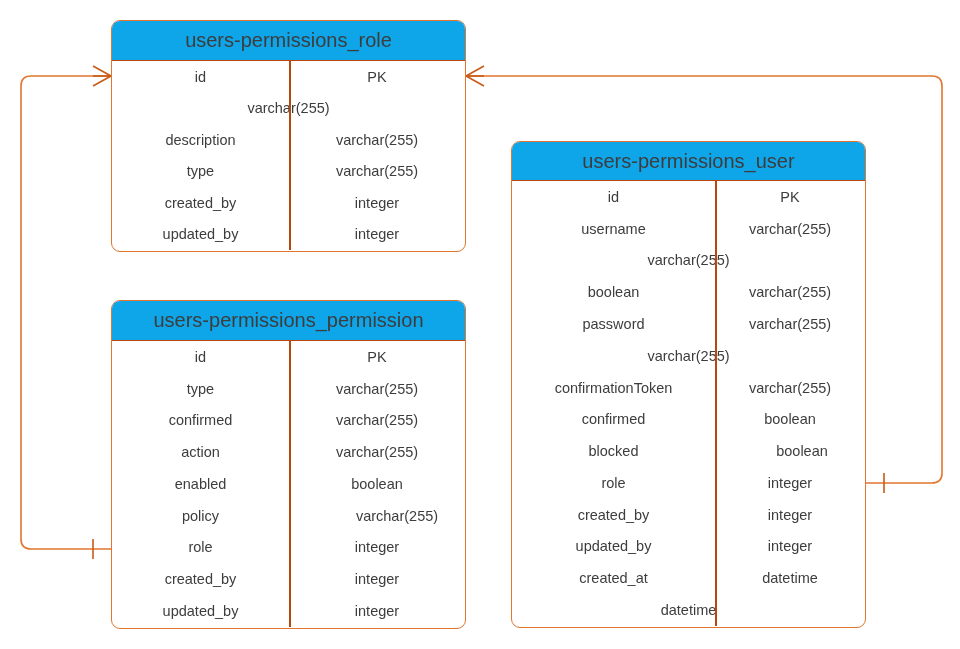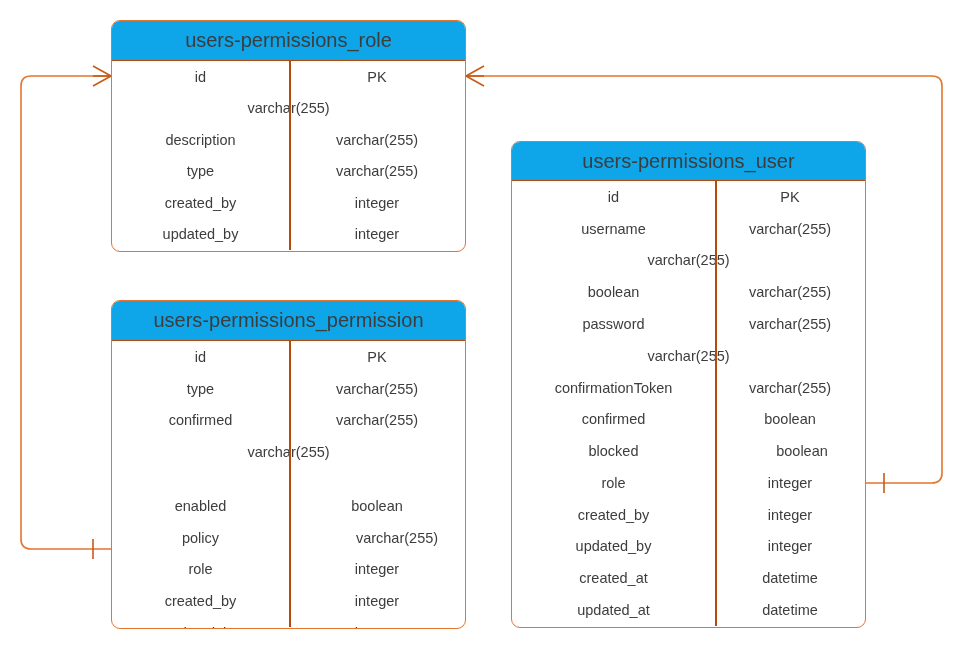--- a/index.html
+++ b/index.html
@@ -152,23 +152,24 @@
           </div>
           <div class="field-row" style="height: 31.7778px;">
             <div class="field-name" style="width: 177px; height: 31.7778px;">type</div>
             <div class="field-type" style="flex: 1 1 0%; height: 31.7778px;">varchar(255)</div>
           </div>
           <div class="field-row" style="height: 31.7778px;">
             <div class="field-name" style="width: 177px; height: 31.7778px;">confirmed</div>
             <div class="field-type" style="flex: 1 1 0%; height: 31.7778px;">varchar(255)</div>
           </div>
           <div class="field-row" style="height: 31.7778px;">
-            <div class="field-type" style="flex: 1 1 0%; height: 31.7778px;">varchar(255)</div>
-          </div>
-          <div class="field-row" style="height: 31.7778px; margin-top: 22px;">
+            <div class="field-name" style="width: 177px; height: 31.7778px;">action</div>
+            <div class="field-type" style="flex: 1 1 0%; height: 31.7778px;">varchar(255)</div>
+          </div>
+          <div class="field-row" style="height: 31.7778px;">
             <div class="field-name" style="width: 177px; height: 31.7778px;">enabled</div>
             <div class="field-type" style="flex: 1 1 0%; height: 31.7778px;">boolean</div>
           </div>
           <div class="field-row" style="height: 31.7778px; gap: 40px;">
             <div class="field-name" style="width: 177px; height: 31.7778px;">policy</div>
             <div class="field-type" style="flex: 1 1 0%; height: 31.7778px;">varchar(255)</div>
           </div>
           <div class="field-row" style="height: 31.7778px;">
             <div class="field-name" style="width: 177px; height: 31.7778px;">role</div>
             <div class="field-type" style="flex: 1 1 0%; height: 31.7778px;">integer</div>
@@ -231,20 +232,19 @@
           </div>
           <div class="field-row" style="height: 31.7857px;">
             <div class="field-name" style="width: 203px; height: 31.7857px;">updated_by</div>
             <div class="field-type" style="flex: 1 1 0%; height: 31.7857px;">integer</div>
           </div>
           <div class="field-row" style="height: 31.7857px;">
             <div class="field-name" style="width: 203px; height: 31.7857px;">created_at</div>
             <div class="field-type" style="flex: 1 1 0%; height: 31.7857px;">datetime</div>
           </div>
           <div class="field-row" style="height: 31.7857px;">
-            <div class="field-name" style="width: 203px; height: 31.7857px;">updated_at</div>
             <div class="field-type" style="flex: 1 1 0%; height: 31.7857px;">datetime</div>
           </div>
         </div>
       </div>
     </div>
 
 </div>
 
 </body></html>

